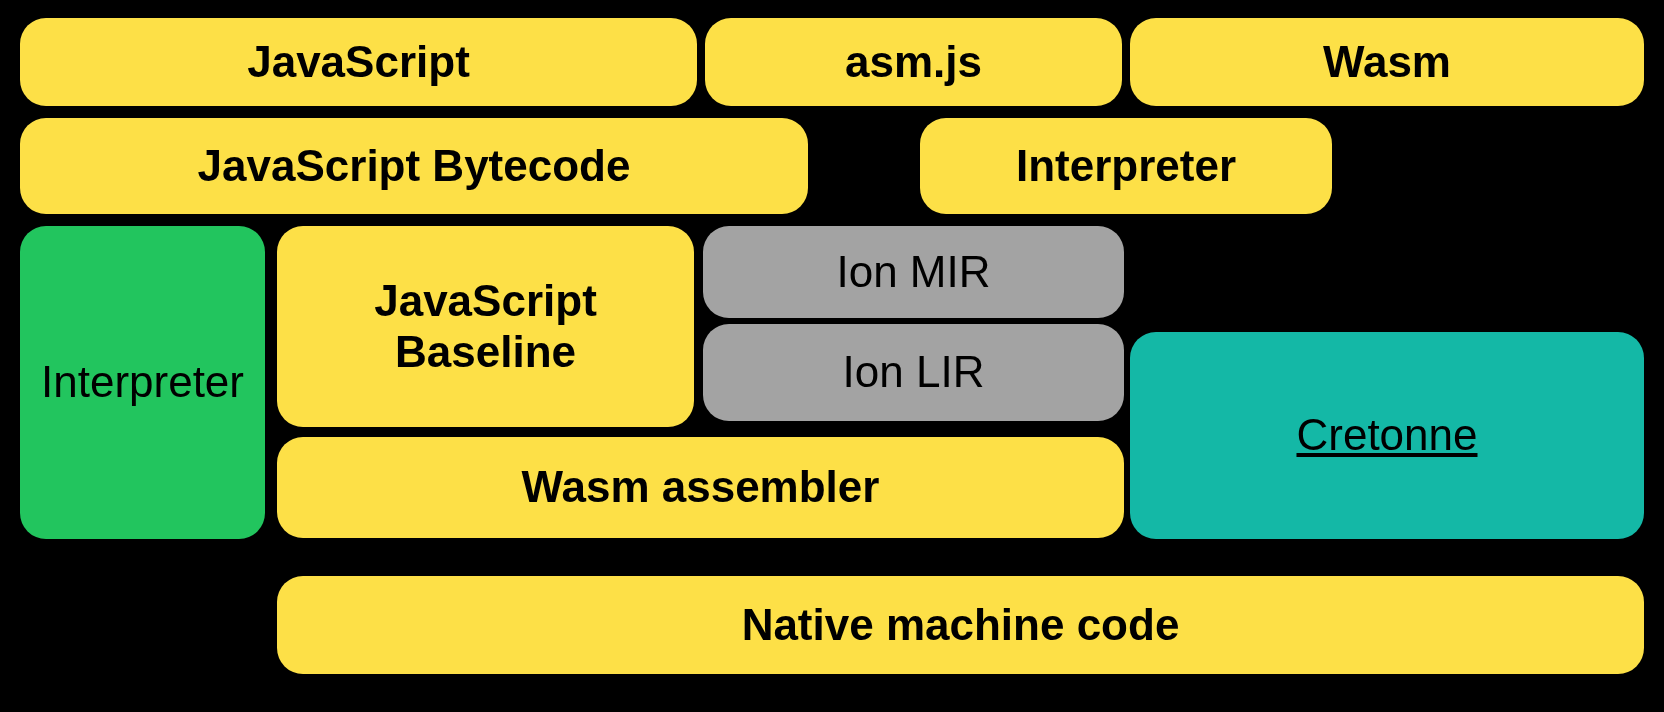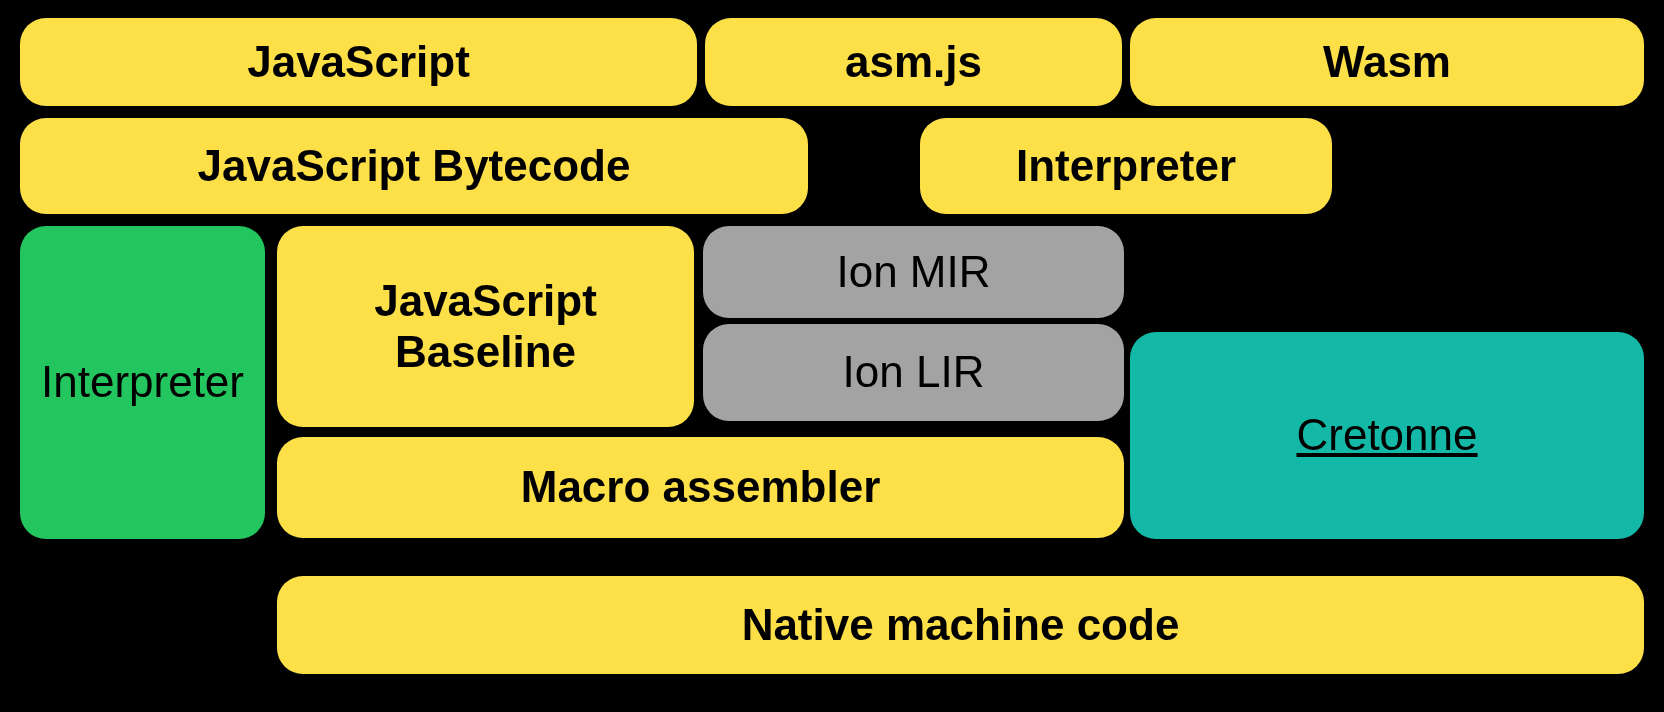--- a/index.html
+++ b/index.html
@@ -79,17 +79,17 @@
 
   <div class="node fill-white" id="n-js-baseline">JavaScript
 Baseline</div>
 
   <div class="node fill-green" id="n-ion-mir">Ion MIR</div>
 
   <div class="node fill-green" id="n-ion-lir">Ion LIR</div>
 
   <div class="node fill-pink" id="n-cretonne">Cretonne</div>
 
-  <div class="node fill-white" id="n-macro-assembler">Macro assembler</div>
+  <div class="node fill-white" id="n-macro-assembler">Wasm assembler</div>
 
   <div class="node fill-white" id="n-native-code">Native machine code</div>
 
 </div>
 
 </body></html>

